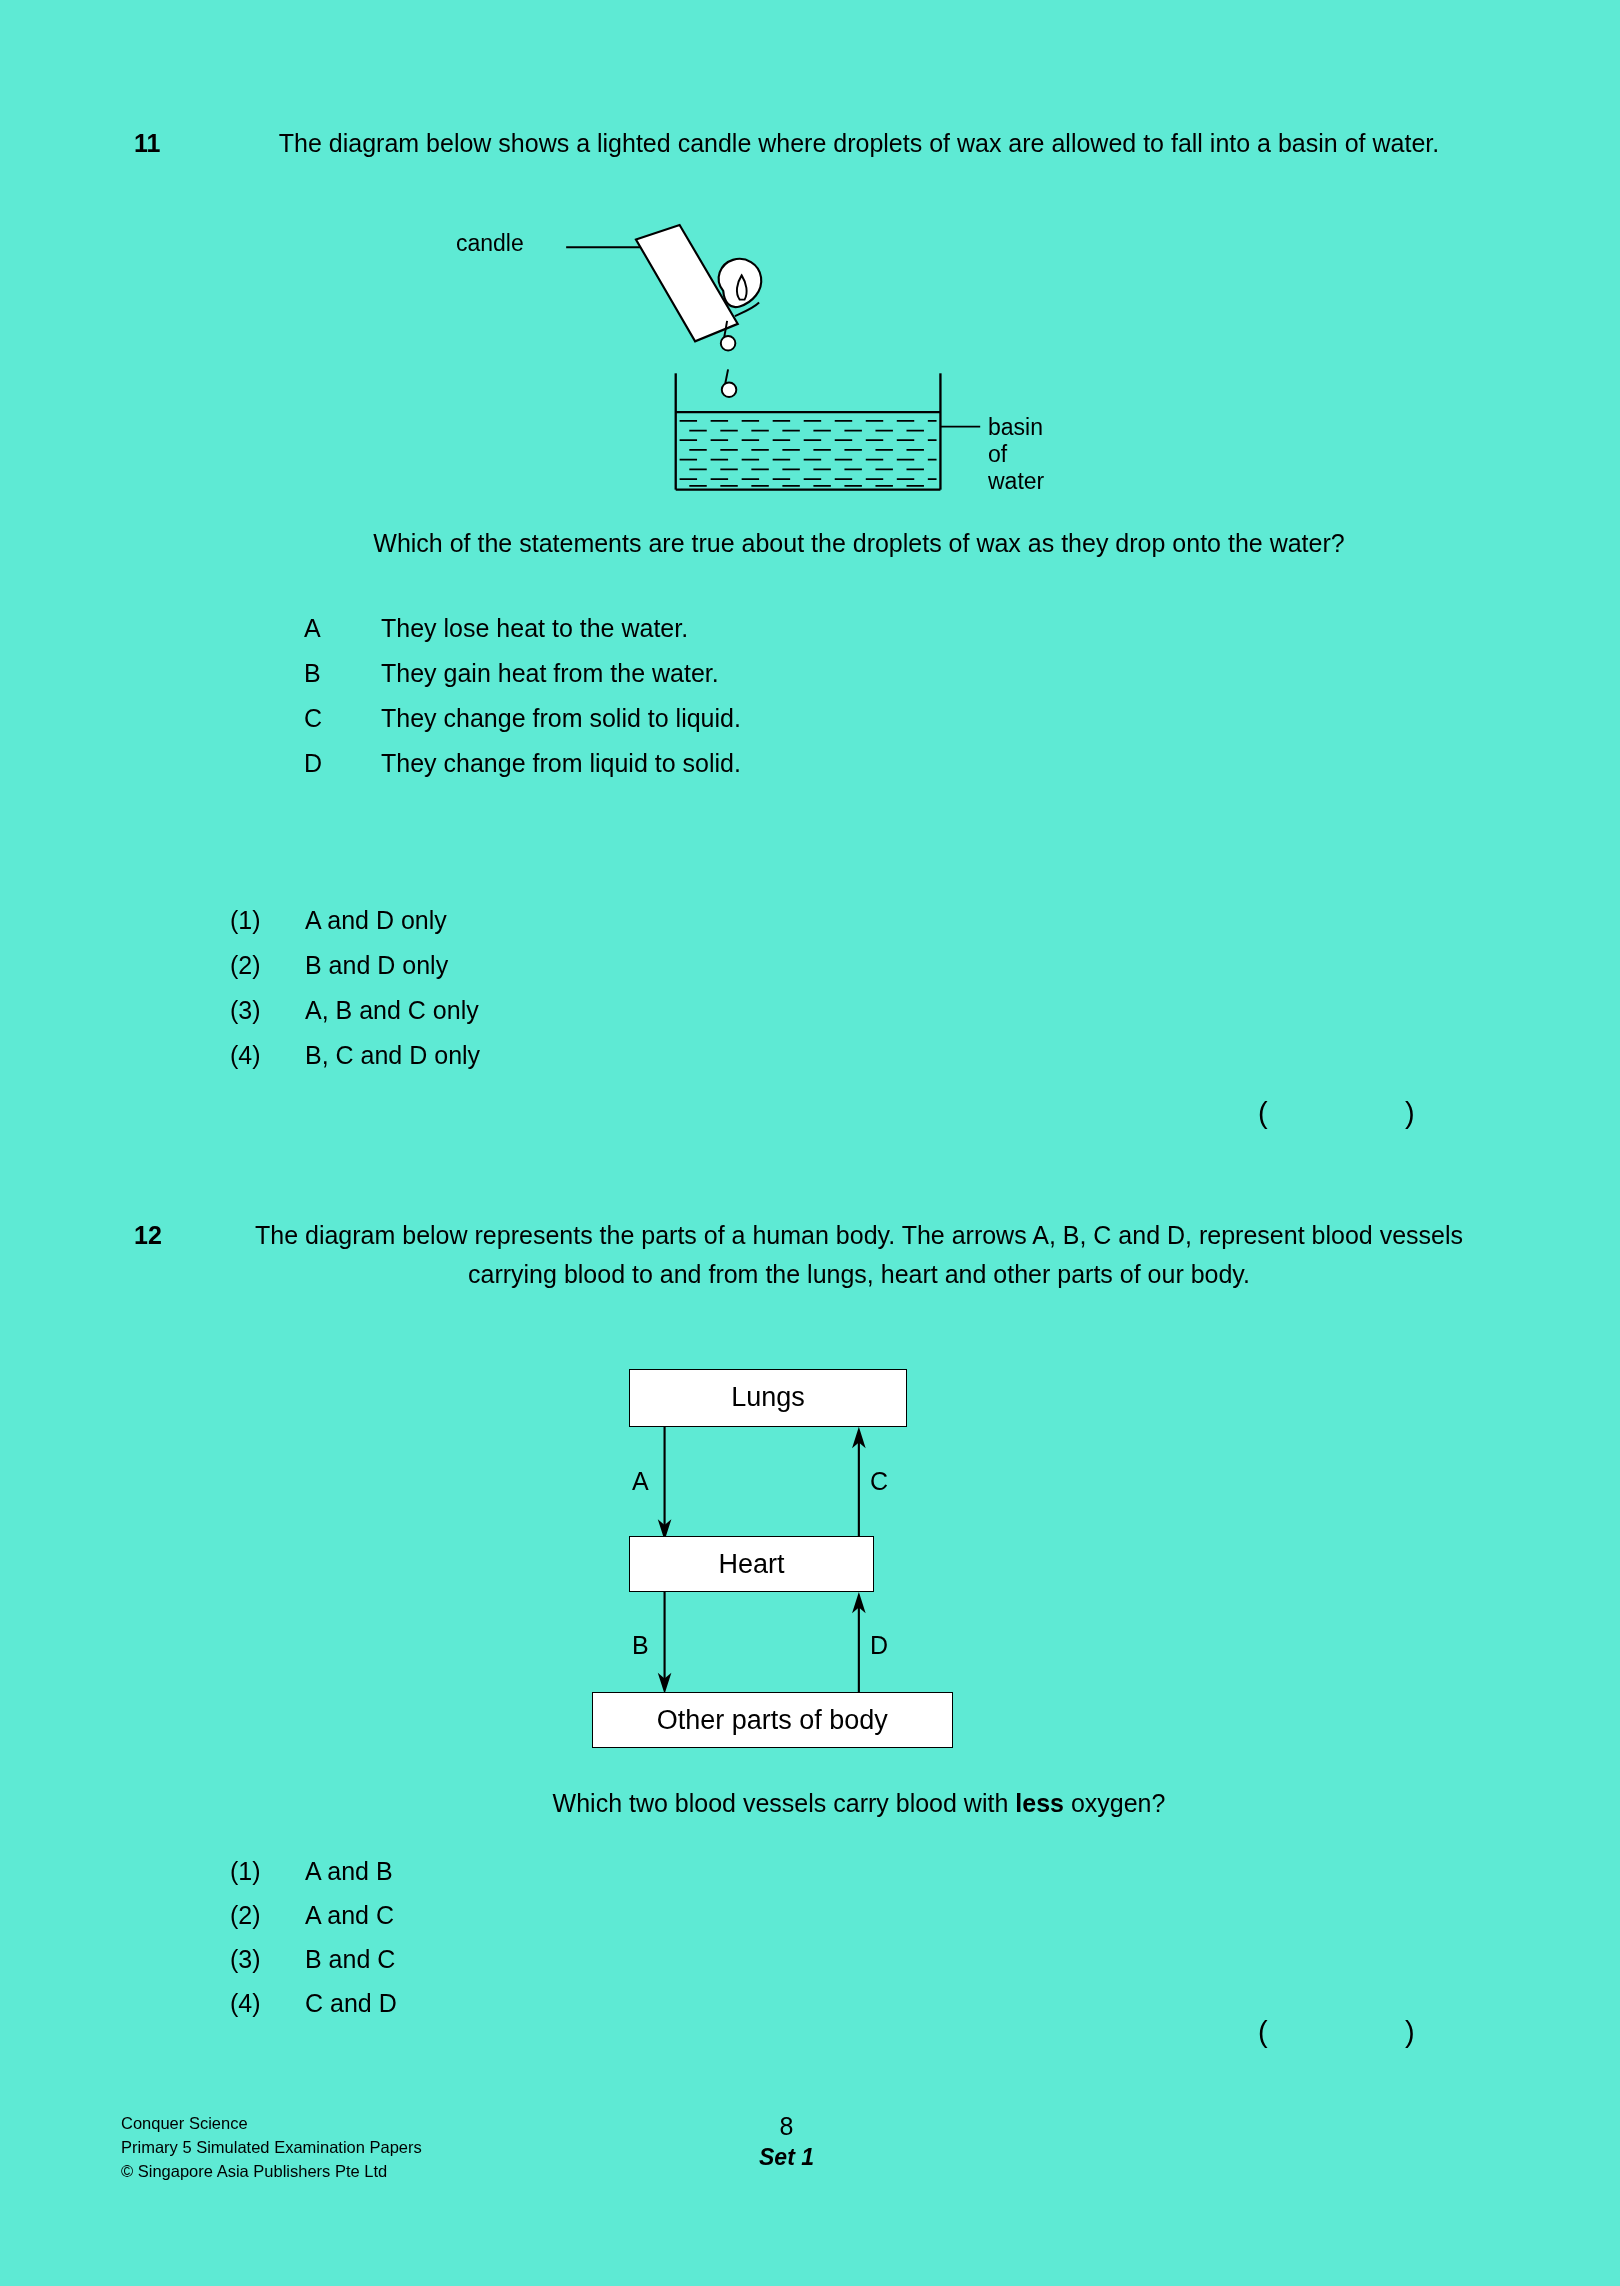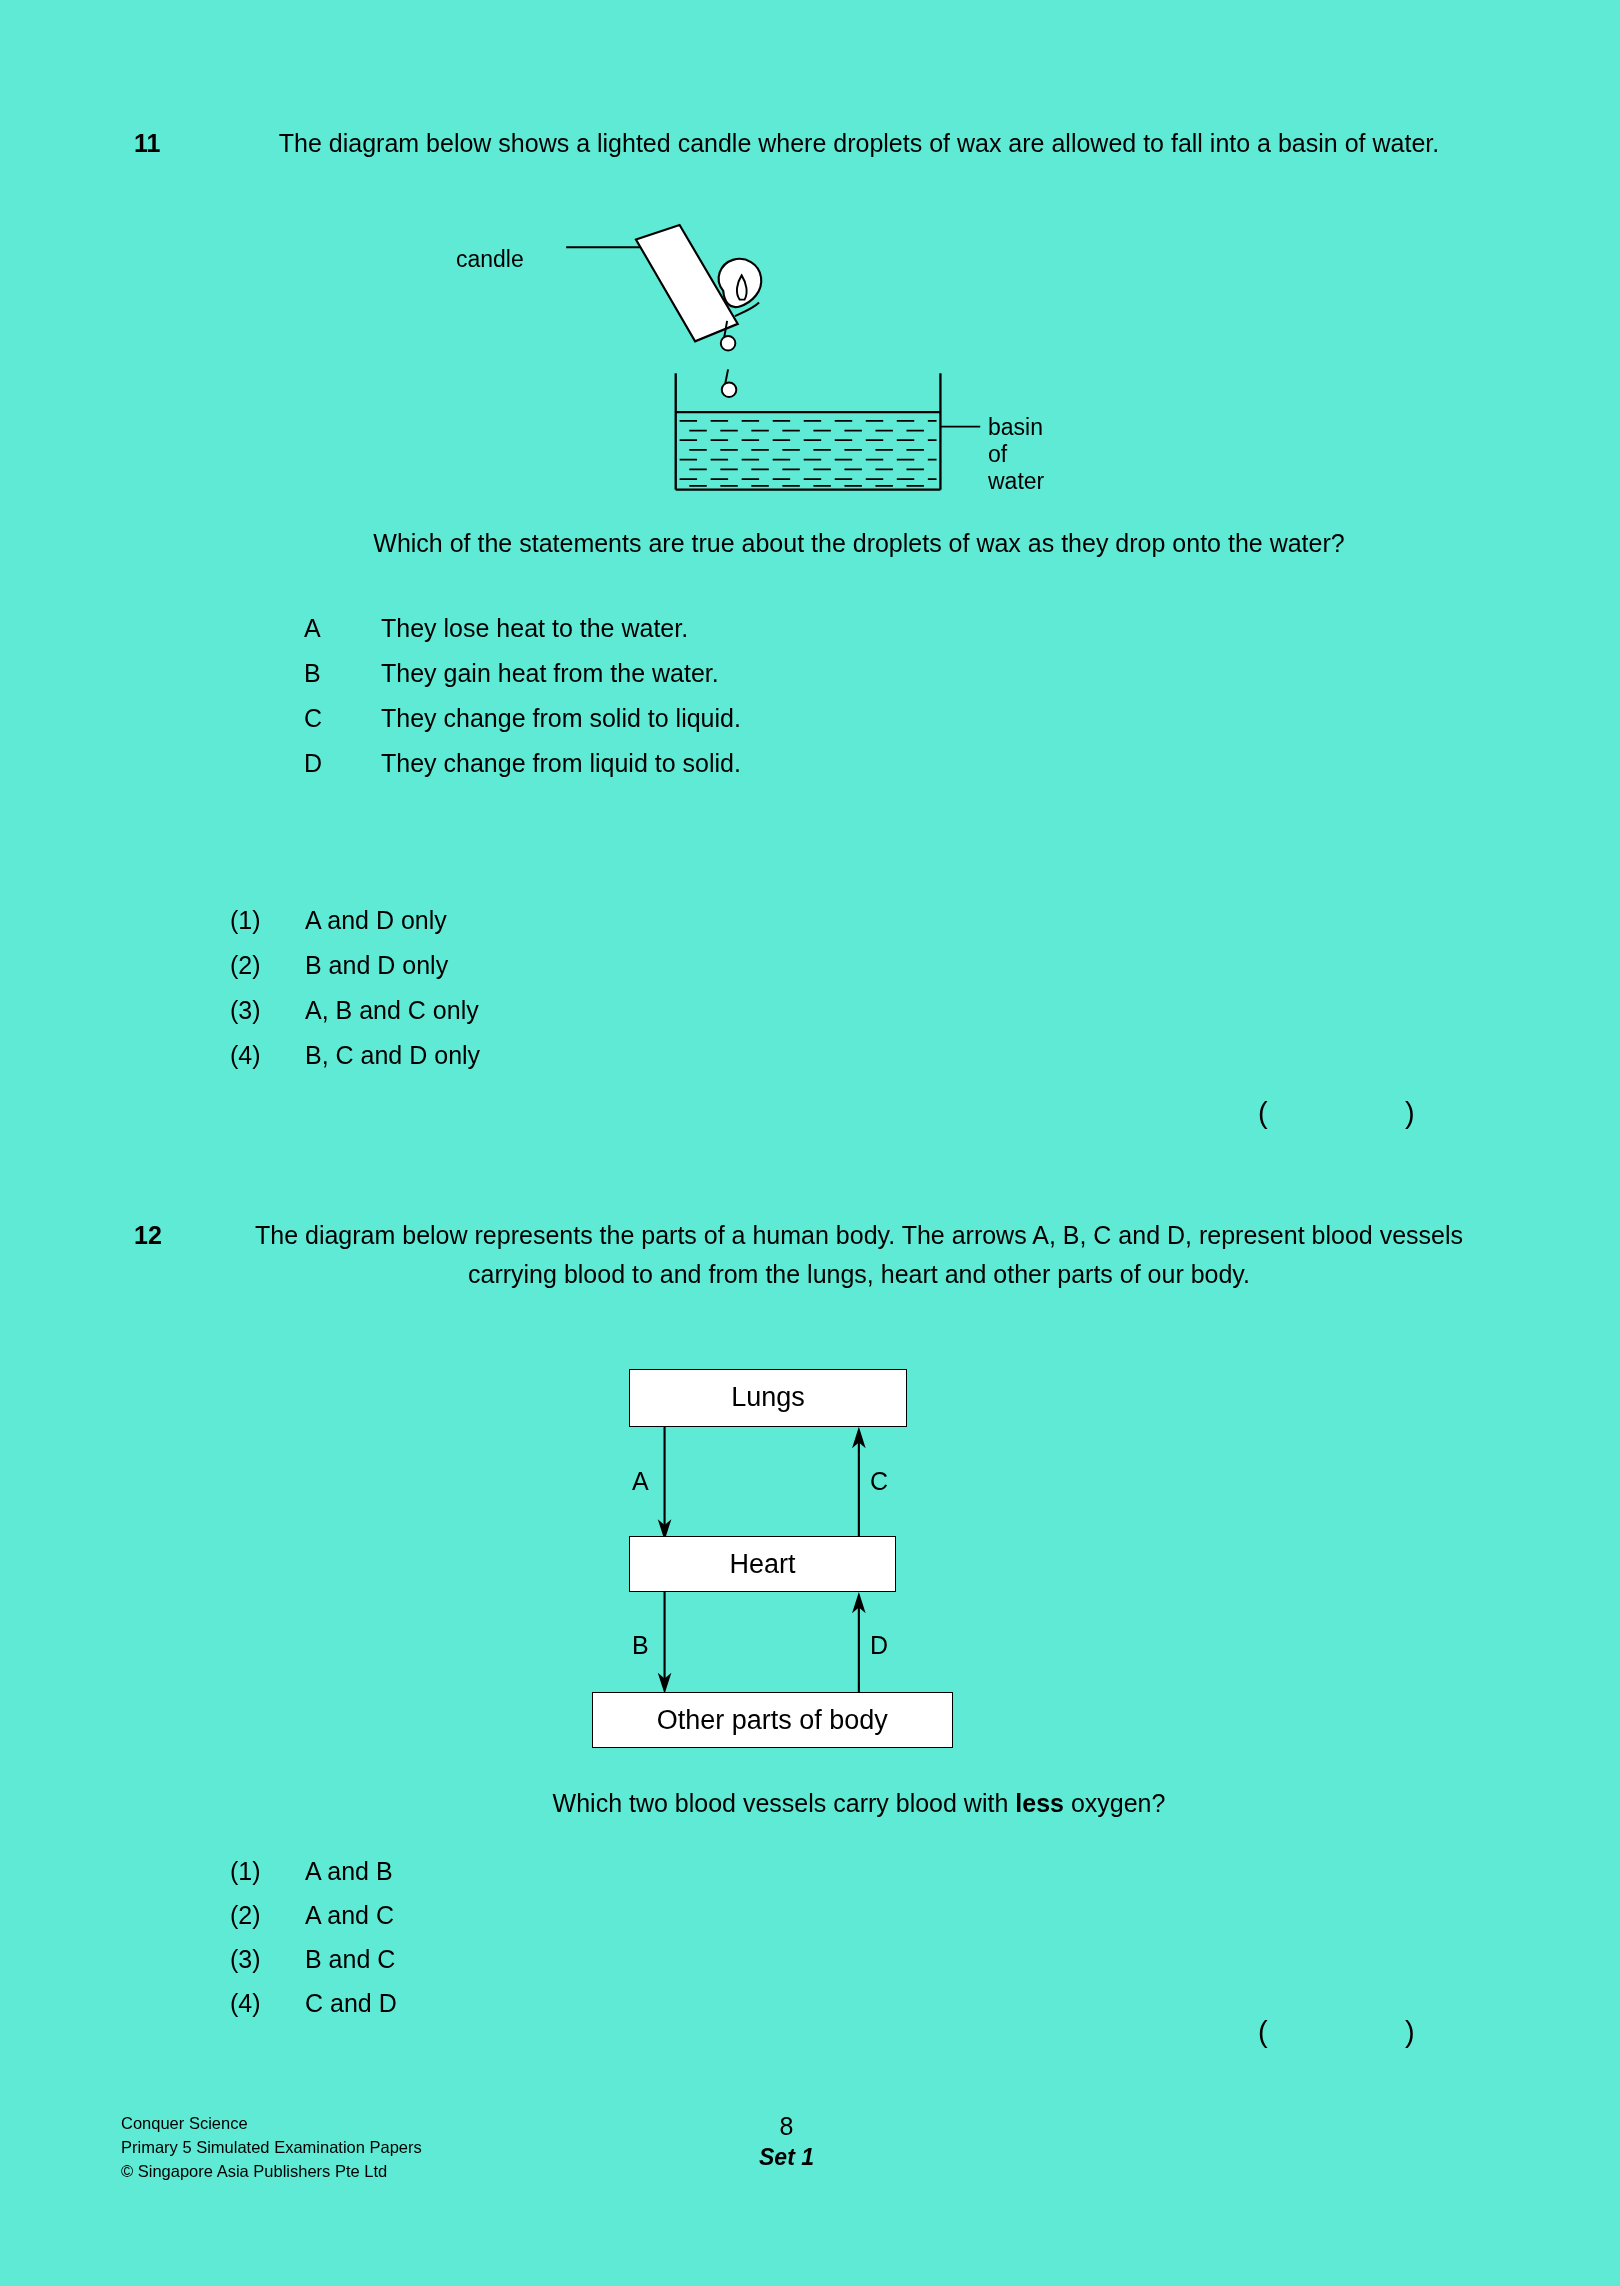--- a/index.html
+++ b/index.html
@@ -187,21 +187,21 @@
         <line x1="710" y1="464" x2="963" y2="464" stroke-dasharray="18 14"></line>
         <line x1="700" y1="474" x2="965" y2="474" stroke-dasharray="18 14"></line>
         <line x1="710" y1="484" x2="963" y2="484" stroke-dasharray="18 14"></line>
         <line x1="700" y1="494" x2="965" y2="494" stroke-dasharray="18 14"></line>
         <line x1="710" y1="501" x2="963" y2="501" stroke-dasharray="18 14"></line>
       </g>
 
       <line x1="969" y1="440" x2="1010" y2="440" stroke="#000000" stroke-width="2"></line>
     </svg>
 
-    <div style="position:absolute;left:456px;top:246px;font-size:23px;">candle</div>
+    <div style="position:absolute;left:456px;top:230px;font-size:23px;">candle</div>
     <div style="position:absolute;left:988px;top:414px;font-size:23px;">basin of water</div>
   </div>
 
   <div class="qblock" style="top:524px;">
     <div class="qrow">
       <div class="qnum"></div>
       <div class="qtext">Which of the statements are true about the droplets of wax as they drop onto the water?</div>
     </div>
   </div>
 
@@ -268,21 +268,21 @@
       <line x1="85" y1="245" x2="85" y2="338" stroke="#000" stroke-width="2.2"></line>
       <polygon points="85,350 78,328 85,334 92,328" fill="#000"></polygon>
 
       <line x1="285" y1="350" x2="285" y2="257" stroke="#000" stroke-width="2.2"></line>
       <polygon points="285,245 278,267 285,261 292,267" fill="#000"></polygon>
     </svg>
 
     <div class="fbox" style="left:47px;top:14.6px;width:278px;height:58px;">
       <span>Lungs</span>
     </div>
-    <div class="fbox" style="left:47px;top:182px;width:267px;height:56px;">
+    <div class="fbox" style="left:47px;top:182px;width:245px;height:56px;">
       <span>Heart</span>
     </div>
     <div class="fbox" style="left:9.7px;top:338px;width:361px;height:56px;">
       <span>Other parts of body</span>
     </div>
 
     <div class="flabel" style="left:50px;top:115px;">A</div>
     <div class="flabel" style="left:288px;top:115px;">C</div>
     <div class="flabel" style="left:50px;top:279px;">B</div>
     <div class="flabel" style="left:288px;top:279px;">D</div>

